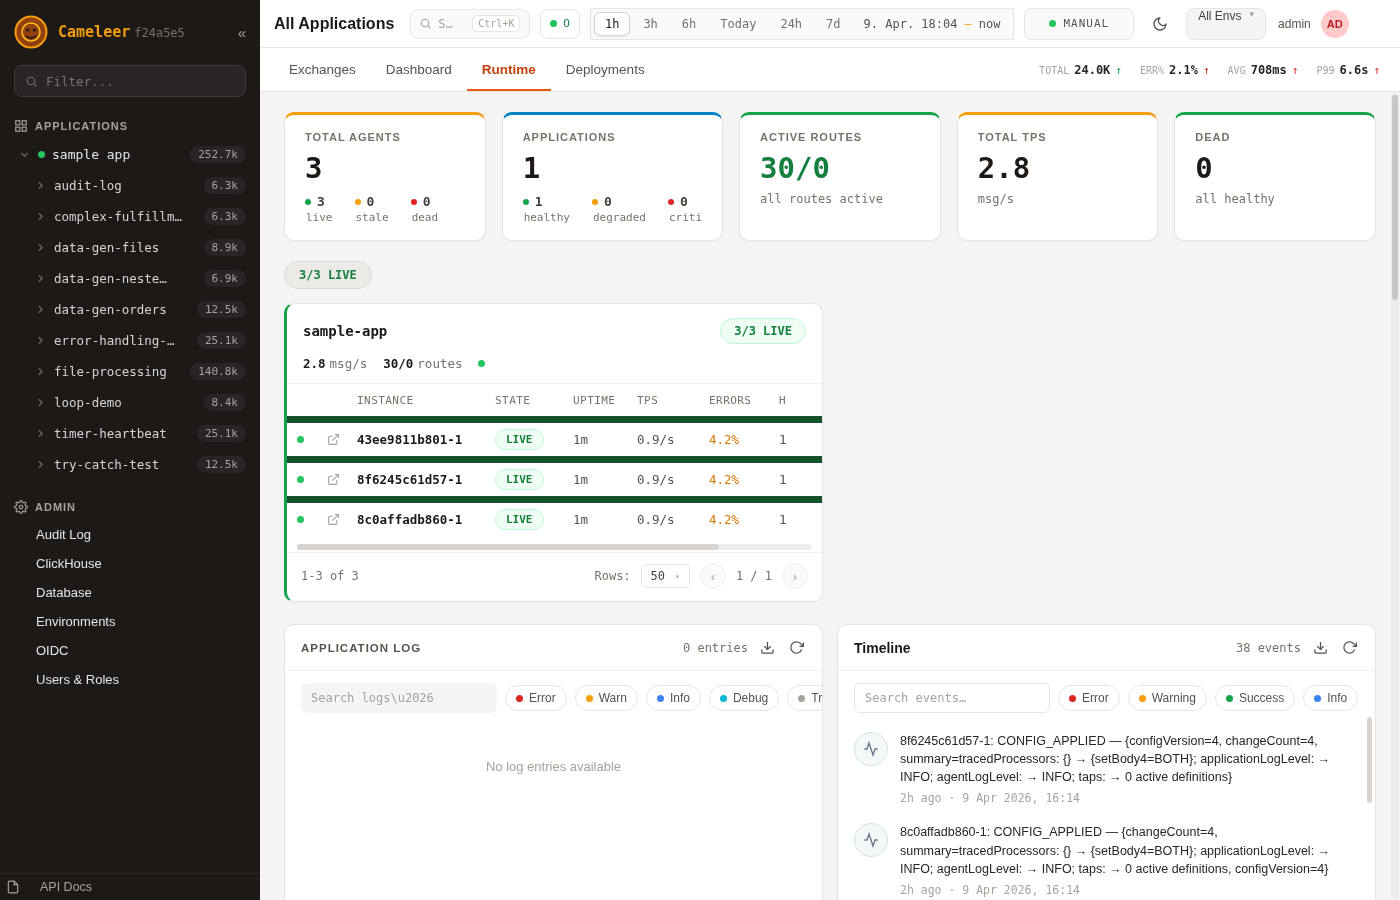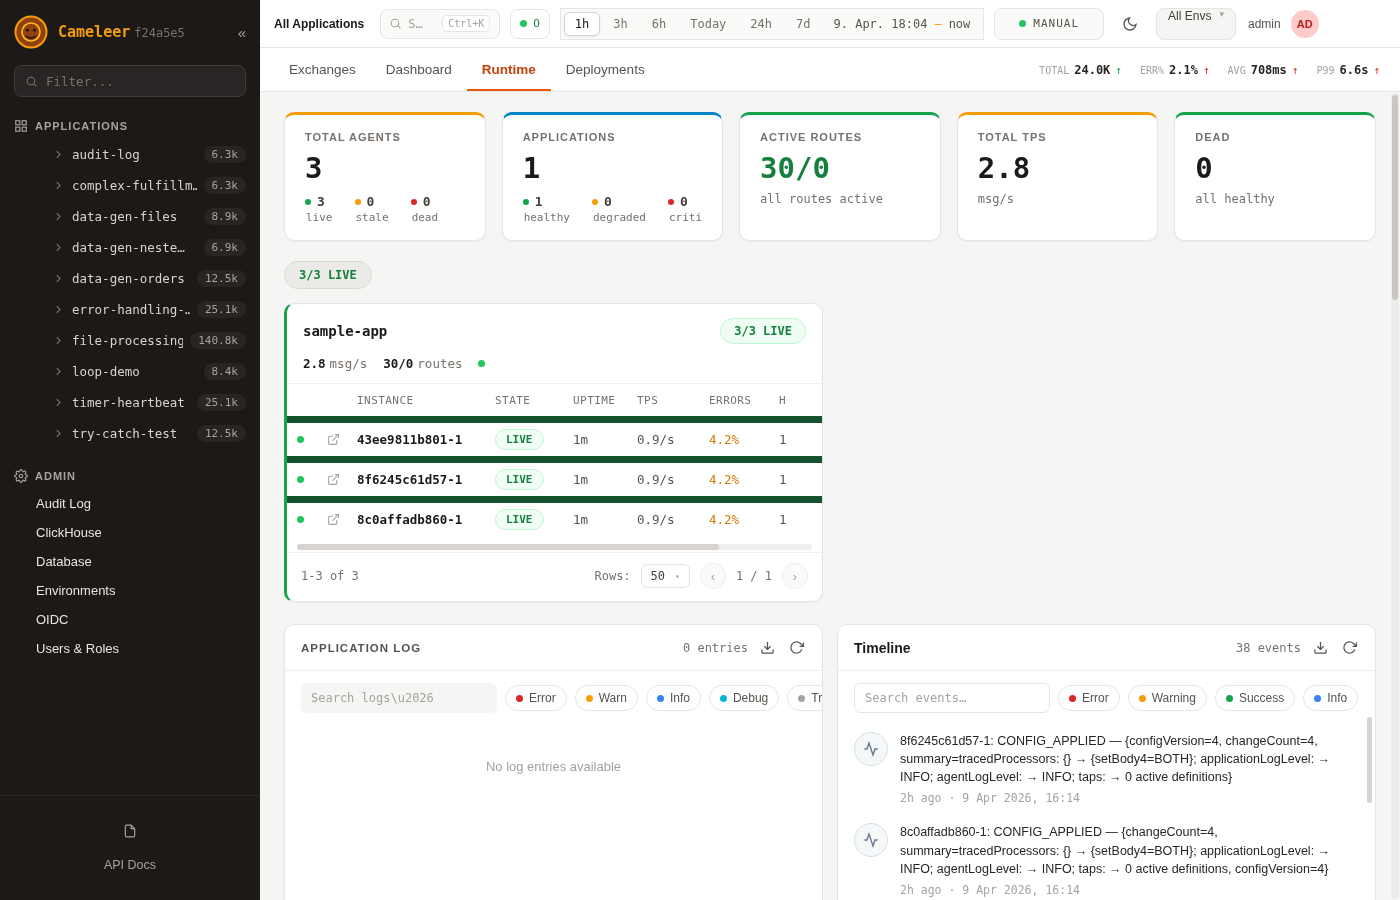--- a/index.html
+++ b/index.html
@@ -23,36 +23,36 @@
     font-size:12.5px; width:100%; font-family:"DejaVu Sans Mono",monospace; }
   .sb-filter input::placeholder { color:#78716c; }
   .sb-section { display:flex; align-items:center; gap:7px; padding:6px 14px; color:#a8a29e;
     font-size:11px; font-weight:bold; letter-spacing:1px; }
   .sb-section svg { width:14px; height:14px; }
   .tree-row { display:flex; align-items:center; gap:7px; height:31px; padding:0 14px 0 18px;
     cursor:pointer; font-family:"DejaVu Sans Mono",monospace; }
   .tree-row .chev { width:13px; height:13px; color:#78716c; flex:none; }
   .tree-row .lbl { font-size:12.5px; color:#d6d3d1; white-space:nowrap; overflow:hidden; }
   .tree-root .lbl { font-size:13px; color:#e7e5e4; }
-  .tree-child { padding-left:52px; }
+  .tree-child { padding-left:34px; }
   .count-badge { margin-left:auto; background:#292524; color:#a8a29e; font-size:11px;
     padding:2px 8px; border-radius:999px; font-family:"DejaVu Sans Mono",monospace; }
   .dot { border-radius:50%; display:inline-block; flex:none; } .dot-7 { width:7px; height:7px; } .dot-6 { width:6px; height:6px; }
   .admin-block { margin-top:14px; }
   .admin-item { padding:7px 14px 7px 36px; font-size:13px; color:#e7e5e4; cursor:pointer; }
-  .sb-footer { margin-top:auto; border-top:1px solid #2b2826; padding:28px; display:flex;
-    align-items:center; gap:20px; color:#a8a29e; font-size:12.5px; cursor:pointer;flex-direction:column; }
+  .sb-footer { margin-top:auto; border-top:1px solid #2b2826; padding:6px; display:flex;
+    align-items:center; gap:20px; color:#a8a29e; font-size:12.5px; cursor:pointer; }
   .sb-footer svg { width:14px; height:14px; }
 
   
   .main { flex:1; display:flex; flex-direction:column; position:relative; background:#f5f5f4; }
 
   .topbar { height:48px; background:#fff; border-bottom:1px solid #e7e5e4; display:flex;
     align-items:center; gap:10px; padding:0 14px; }
-  .tb-title { font-size:12px; font-weight:bold; color:#1c1917; margin-right:6px; white-space:nowrap; }
+  .tb-title { font-size:16px; font-weight:bold; color:#1c1917; margin-right:6px; white-space:nowrap; }
   .tb-search { display:flex; align-items:center; gap:6px; border:1px solid #e7e5e4; background:#fafaf9;
     border-radius:8px; height:30px; padding:0 8px; width:120px; }
   .tb-search svg { width:13px; height:13px; color:#a8a29e; flex:none; }
   .tb-search input { width:28px; border:none; outline:none; background:transparent; font-size:12px;
     font-family:"DejaVu Sans Mono",monospace; color:#44403c; }
   .tb-search input::placeholder { color:#a8a29e; }
   .kbd { border:1px solid #e7e5e4; background:#fff; border-radius:5px; font-size:10px; color:#a8a29e;
     padding:2px 5px; font-family:"DejaVu Sans Mono",monospace; white-space:nowrap; }
   .tb-online { display:flex; align-items:center; gap:6px; border:1px solid #e7e5e4; border-radius:8px;
     height:30px; padding:0 9px; font-size:11px; color:#15803d; font-family:"DejaVu Sans Mono",monospace; }
@@ -201,20 +201,28 @@
     <div class="sb-section">
       <svg viewBox="0 0 24 24" fill="none" stroke="currentColor" stroke-width="2">
           <rect x="3" y="3" width="7" height="7"></rect>
           <rect x="14" y="3" width="7" height="7"></rect>
           <rect x="14" y="14" width="7" height="7"></rect>
           <rect x="3" y="14" width="7" height="7"></rect>
         </svg>
       <span>APPLICATIONS</span>
     </div>
 
+    <div class="tree-row tree-root">
+      <svg class="chev" viewBox="0 0 24 24" fill="none" stroke="currentColor" stroke-width="2">
+          <polyline points="6 9 12 15 18 9"></polyline>
+        </svg>
+      <span class="dot dot-7" style="background:#22c55e"></span>
+      <span class="lbl">sample app</span>
+      <span class="count-badge">252.7k</span>
+    </div>
 
     <div class="tree-row tree-child">
       <svg class="chev" viewBox="0 0 24 24" fill="none" stroke="currentColor" stroke-width="2">
           <polyline points="9 6 15 12 9 18"></polyline>
         </svg>
       <span class="lbl">audit-log</span>
       <span class="count-badge">6.3k</span>
     </div>
     <div class="tree-row tree-child">
       <svg class="chev" viewBox="0 0 24 24" fill="none" stroke="currentColor" stroke-width="2">

